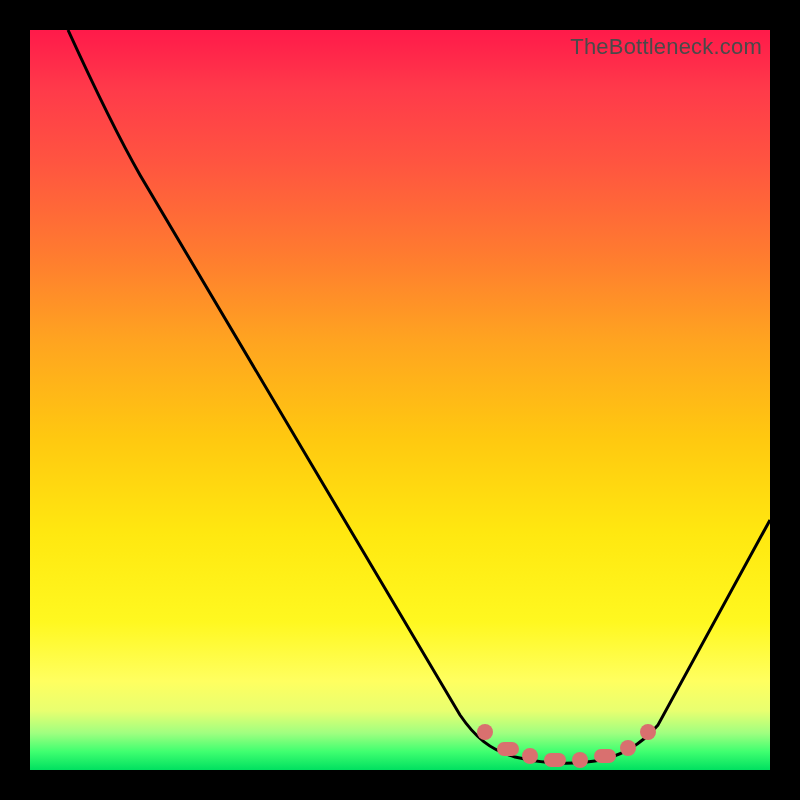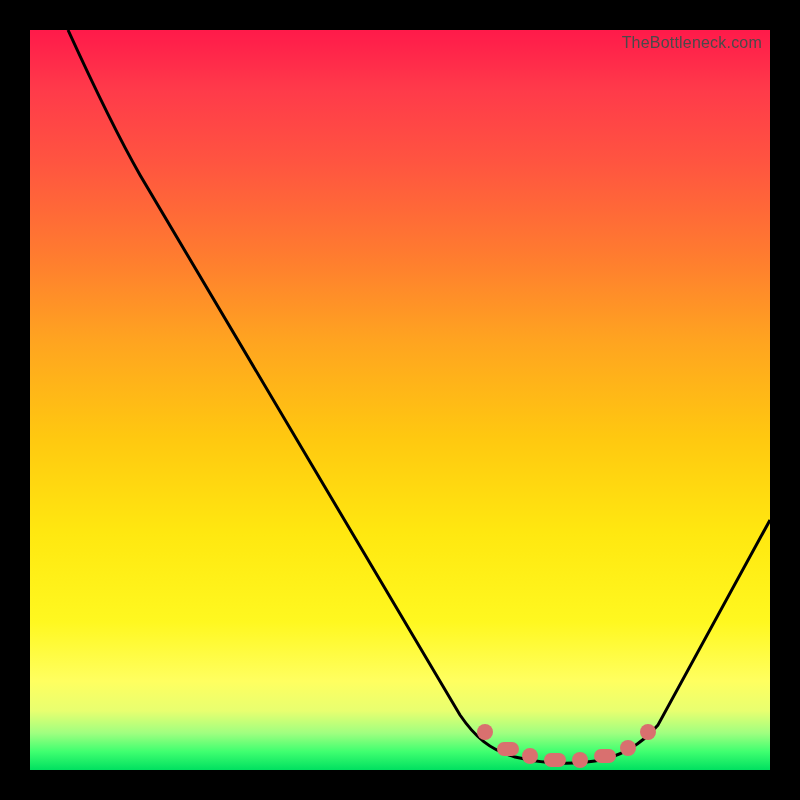--- a/index.html
+++ b/index.html
@@ -30,21 +30,21 @@
       #e8ff70 92%,
       #a0ff80 95%,
       #40ff70 97.5%,
       #00e060 100%);
   }
   .watermark {
     position: absolute;
     top: 4px;
     right: 8px;
     color: #4a4a4a;
-    font-size: 16px;
+    font-size: 22px;
     font-weight: 500;
     letter-spacing: 0.2px;
     z-index: 5;
   }
   svg.curve {
     position: absolute;
     left: 0; top: 0;
     width: 740px;
     height: 740px;
     z-index: 3;

